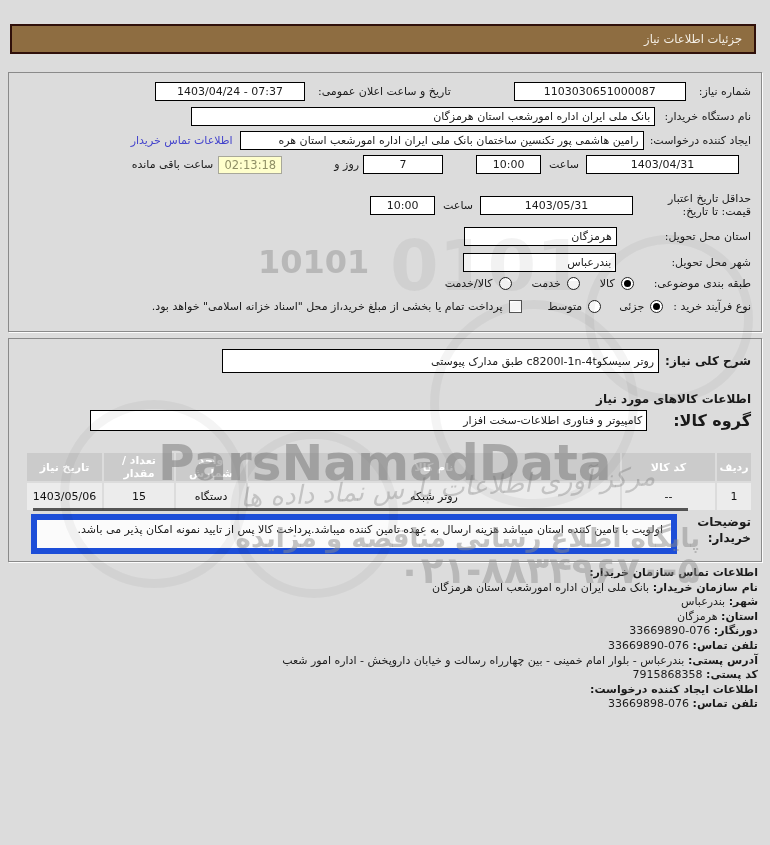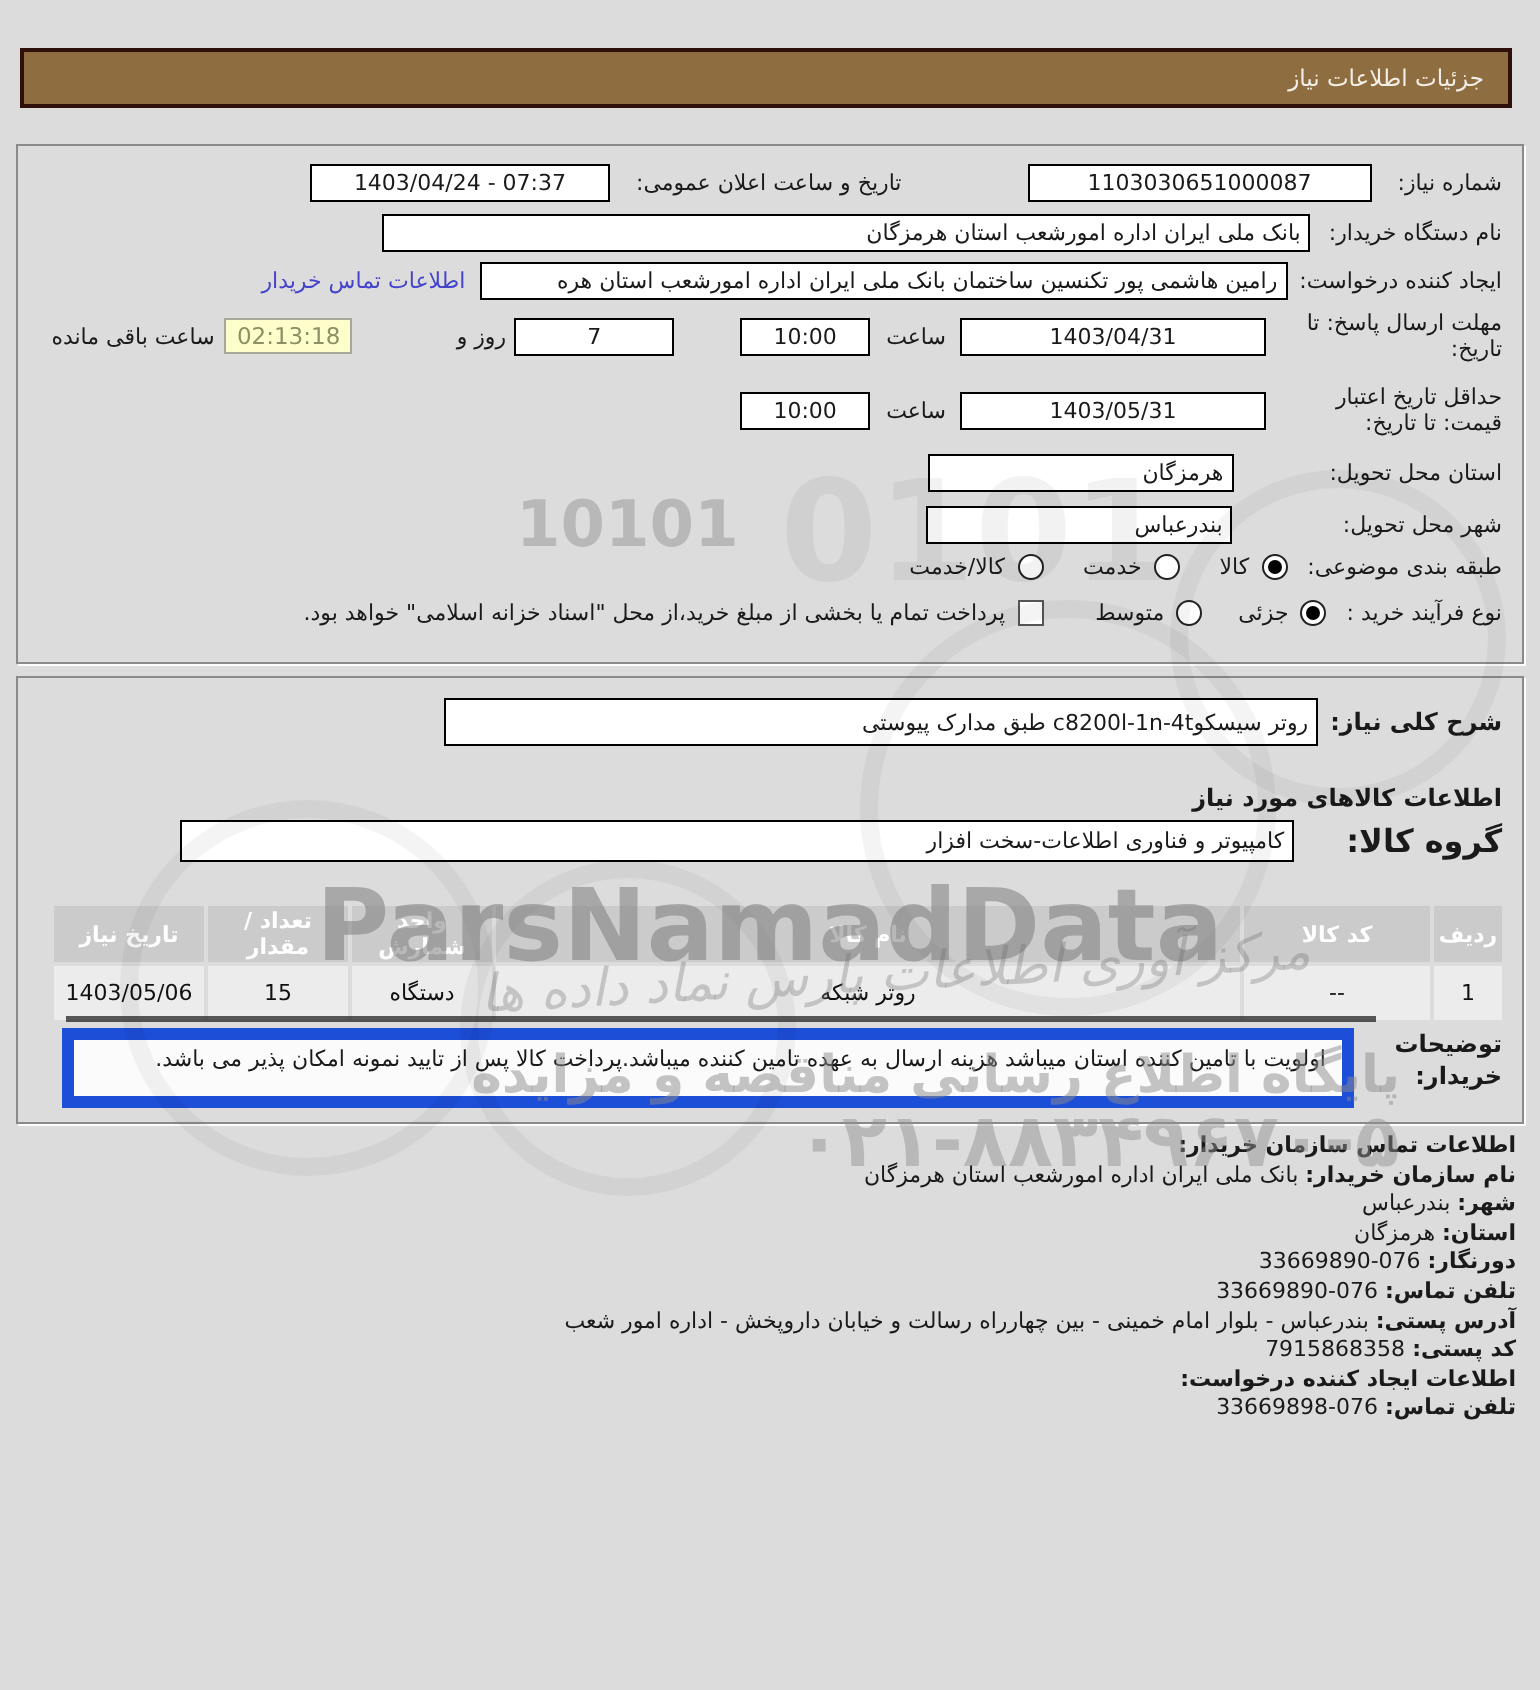--- a/index.html
+++ b/index.html
@@ -94,21 +94,20 @@
 
   <div class="frow" style="top:58px">
     <span class="lbl">ایجاد کننده درخواست:</span>
     <div class="tbox" style="width:404px;margin-right:6px">
       <span>رامین هاشمی پور تکنسین ساختمان بانک ملی ایران اداره امورشعب استان هره</span>
     </div>
     <span class="link" style="margin-right:7px">اطلاعات تماس خریدار</span>
   </div>
 
   <div class="frow" style="top:82px">
-    <span class="lbl2">مهلت ارسال پاسخ: تا تاریخ:</span>
     <div class="tbox center ltr" style="width:153px;margin-right:12px">
       <span>1403/04/31</span>
     </div>
     <span class="lbl" style="margin-right:7px">ساعت</span>
     <div class="tbox center ltr" style="width:65px;margin-right:8px">
       <span>10:00</span>
     </div>
     <div class="tbox center ltr" style="width:80px;margin-right:33px">
       <span>7</span>
     </div>
@@ -139,21 +138,21 @@
 
   <div class="frow" style="top:180px">
     <span class="lbl">شهر محل تحویل:</span>
     <div class="tbox" style="width:153px;margin-right:55px">
       <span>بندرعباس</span>
     </div>
   </div>
 
   <div class="frow" style="top:204px">
     <span class="lbl">طبقه بندی موضوعی:</span>
-    <span class="opt" style="margin-right:10px">
+    <span class="opt" style="margin-right:20px">
       <span class="radio checked"></span>
       <span>کالا</span>
     </span>
     <span class="opt" style="margin-right:20px">
       <span class="radio"></span>
       <span>خدمت</span>
     </span>
     <span class="opt" style="margin-right:20px">
       <span class="radio"></span>
       <span>کالا/خدمت</span>

